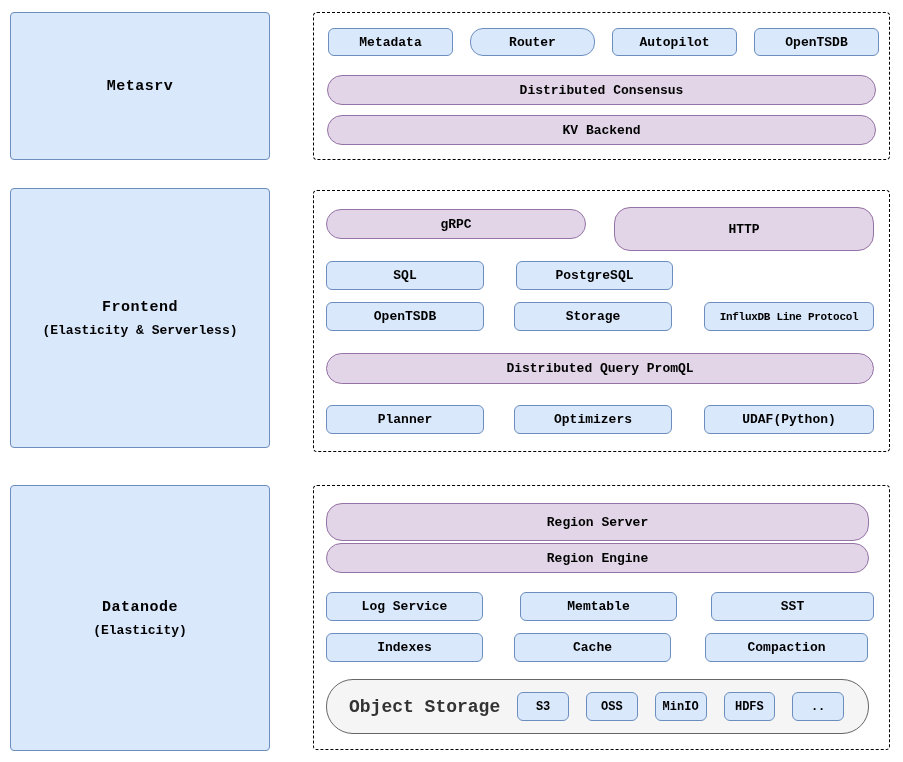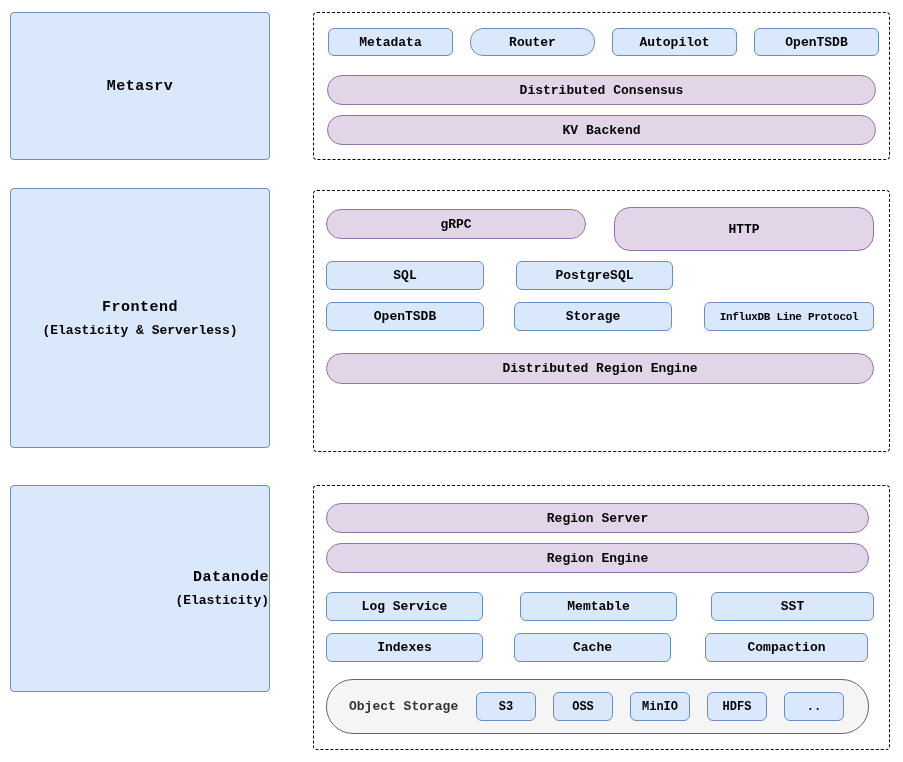--- a/index.html
+++ b/index.html
@@ -49,21 +49,21 @@
     display:flex; align-items:center; justify-content:center;
     font-size:13px;
   }
   .storage{
     background:var(--gray-fill);
     border:1px solid var(--gray-stroke);
     border-radius:27px;
     display:flex; align-items:center;
     padding-left:22px; padding-right:24px;
   }
-  .storage-label{font-size:13px; color:#333; margin-right:auto; white-space:nowrap;}
+  .storage-label{font-size:18px; color:#333; margin-right:auto; white-space:nowrap;}
   .sbox{
     background:var(--blue-fill);
     border:1px solid var(--blue-stroke);
     border-radius:6px;
     width:60px; height:29px; margin-left:17px;
     display:flex; align-items:center; justify-content:center;
     font-size:12px;
   }
 </style>
 </head>
@@ -71,21 +71,21 @@
 
 <div class="node abs" style="left:10px; top:12px; width:260px; height:148px;">
   <div class="node-title">Metasrv</div>
 </div>
 
 <div class="node abs" style="left:10px; top:188px; width:260px; height:260px;">
   <div class="node-title">Frontend</div>
   <div class="node-sub">(Elasticity &amp; Serverless)</div>
 </div>
 
-<div class="node abs" style="left:10px; top:485px; width:260px; height:207px;align-items:flex-end;">
+<div class="node abs" style="left:10px; top:485px; width:260px; height:266px;">
   <div class="node-title">Datanode</div>
   <div class="node-sub">(Elasticity)</div>
 </div>
 
 <div class="panel abs" style="left:313px; top:12px; width:577px; height:148px;">
 
   <div class="row" style="left:14px; top:15px; width:551px; height:28px; gap:17px;">
     <div class="cbox" style="flex:1;">Metadata</div>
     <div class="cbox" style="flex:1;border-radius:13px;">Router</div>
     <div class="cbox" style="flex:1;">Autopilot</div>
@@ -105,27 +105,32 @@
     <div class="cbox" style="width:158px;">SQL</div>
     <div class="cbox" style="width:157px; margin-left:32px;">PostgreSQL</div>
   </div>
 
   <div class="row" style="left:12px; top:111px; width:560px; height:29px;">
     <div class="cbox" style="width:158px;">OpenTSDB</div>
     <div class="cbox" style="width:158px; margin-left:30px;">Storage</div>
     <div class="cbox small-text" style="width:170px; margin-left:32px;">InfluxDB Line Protocol</div>
   </div>
 
-  <div class="pill abs" style="left:12px; top:162px; width:548px; height:31px;">Distributed Region Engine</div>
+  <div class="pill abs" style="left:12px; top:162px; width:548px; height:31px;">Distributed Query PromQL</div>
 
+  <div class="row" style="left:12px; top:214px; width:560px; height:29px;">
+    <div class="cbox" style="width:158px;">Planner</div>
+    <div class="cbox" style="width:158px; margin-left:30px;">Optimizers</div>
+    <div class="cbox" style="width:170px; margin-left:32px;">UDAF(Python)</div>
+  </div>
 </div>
 
 <div class="panel abs" style="left:313px; top:485px; width:577px; height:265px;">
 
-  <div class="pill abs" style="left:12px; top:17px; width:543px; height:30px;text-align:center;">Region Server</div>
+  <div class="pill abs" style="left:12px; top:17px; width:543px; height:38px;text-align:center;">Region Server</div>
   <div class="pill abs" style="left:12px; top:57px; width:543px; height:30px;">Region Engine</div>
 
   <div class="row" style="left:12px; top:106px; width:555px; height:29px;">
     <div class="cbox" style="width:157px;">Log Service</div>
     <div class="cbox" style="width:157px; margin-left:37px;">Memtable</div>
     <div class="cbox" style="width:163px; margin-left:34px;">SST</div>
   </div>
 
   <div class="row" style="left:12px; top:147px; width:555px; height:29px;">
     <div class="cbox" style="width:157px;">Indexes</div>

